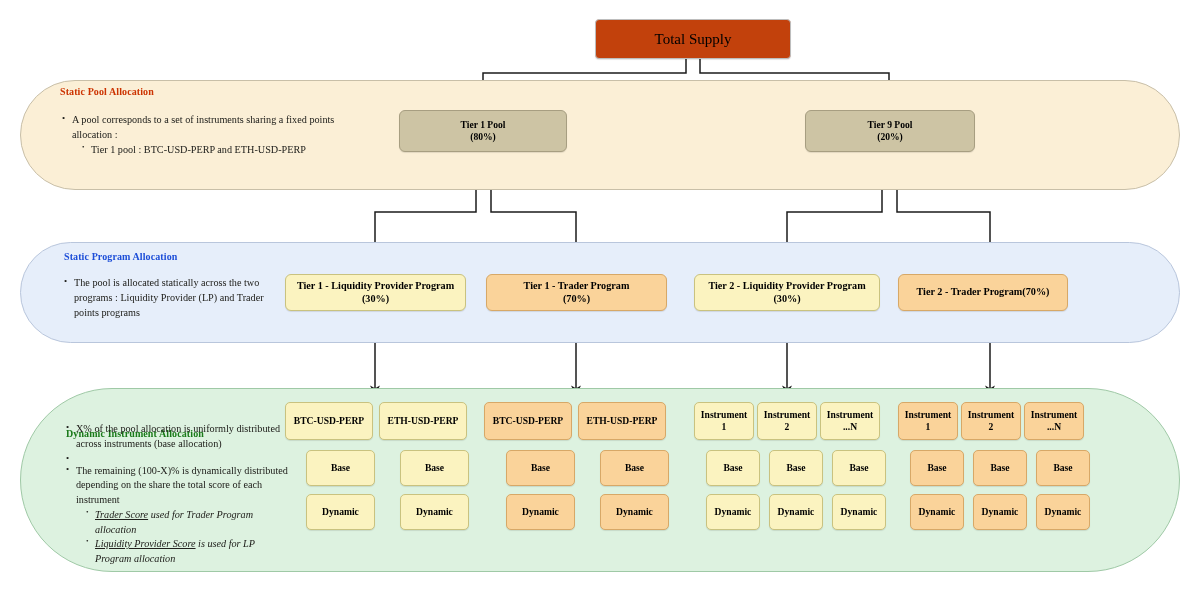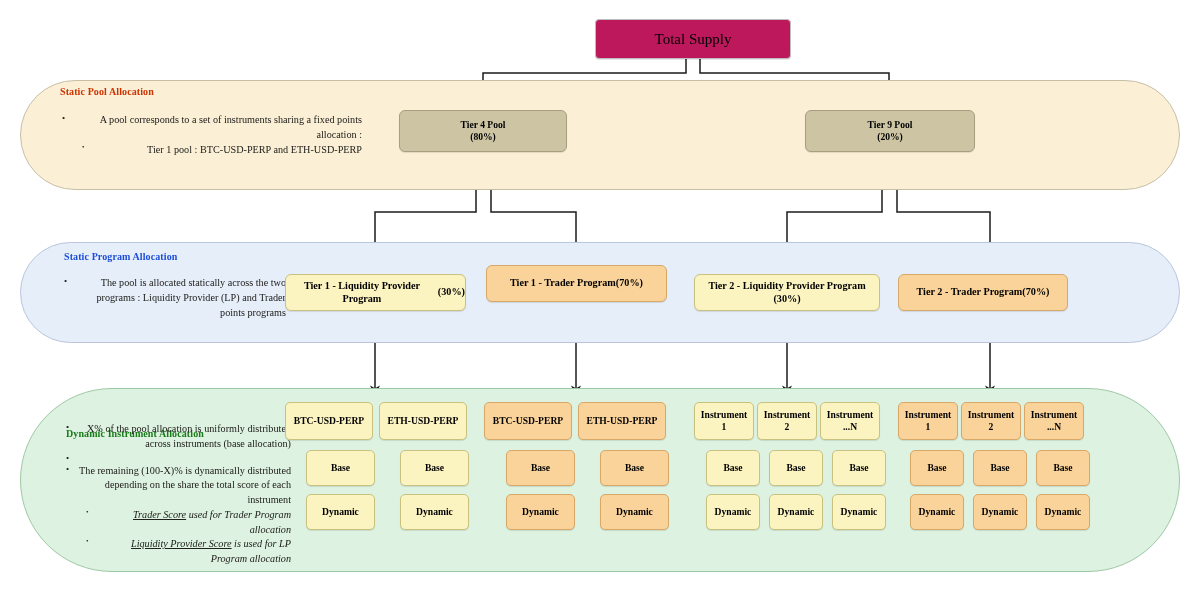--- a/index.html
+++ b/index.html
@@ -16,34 +16,34 @@
   .panel{position:absolute;box-sizing:border-box;border-radius:999px;border:1px solid #b0a898;}
   .panel.pool   {left:20px; top:80px;  width:1160px;height:110px;background:#fbefd6;border-color:#c8bfa8;}
   .panel.program{left:20px; top:242px; width:1160px;height:101px;background:#e6eefa;border-color:#b9c6dc;}
   .panel.dyn    {left:20px; top:388px; width:1160px;height:184px;background:#ddf2e0;border-color:#9fc9a6;}
 
   .panel-title{position:absolute;font-weight:bold;font-size:10px;letter-spacing:.1px;}
 
   .panel-body{position:absolute;font-size:10.2px;color:#20201c;line-height:1.45;}
 
   ul.b{margin:0;padding:0;list-style:none;}
-  ul.b>li{position:relative;padding-left:10px;margin-bottom:1px;text-align:right;}
+  ul.b>li{position:relative;padding-left:10px;margin-bottom:1px;}
   ul.b>li::before{content:"\2022";position:absolute;left:0;top:-1px;font-size:9px;}
   ul.b2{margin:0 0 0 10px;padding:0;list-style:none;}
   ul.b2>li{position:relative;padding-left:9px;}
   ul.b2>li::before{content:"\2022";position:absolute;left:0;top:-1px;font-size:7px;}
   .gap{height:10px;}
   .ital{font-style:italic;}
   .ital u{text-decoration:underline;}
 
   
   .box{position:absolute;box-sizing:border-box;display:flex;align-items:center;justify-content:center;
        text-align:center;border-radius:6px;border:1px solid #9a9a8e;font-weight:bold;
        line-height:1.22;box-shadow:0 1px 1px rgba(0,0,0,.10);}
-  .box.total {background:#be185d;border-color:#bdbdbd;border-radius:4px;font-size:15px;font-weight:normal;}
+  .box.total {background:#c2410c;border-color:#bdbdbd;border-radius:4px;font-size:15px;font-weight:normal;}
   .box.pool  {background:#cdc4a4;border-color:#a79e81;font-size:9.6px;}
   .box.lpyel {background:#fbf3c0;border-color:#c9c27f;font-size:10.2px;}
   .box.trorg {background:#fad39a;border-color:#d7a867;font-size:10.2px;}
   .box.small {font-size:9.6px;border-radius:5px;}
 
   
   #wires{position:absolute;left:0;top:0;width:1200px;height:593px;pointer-events:none;}
 </style>
 </head>
 <body>
@@ -88,41 +88,41 @@
       <li>
         <span>A pool corresponds to a set of instruments sharing a fixed points allocation :</span>
         <ul class="b2">
           <li>Tier 1 pool : BTC-USD-PERP and ETH-USD-PERP</li>
         </ul>
       </li>
     </ul>
   </div>
 
   <div class="box pool" style="left:399px;top:110px;width:168px;height:42px;flex-direction:column;">
-    <span>Tier 4 Pool</span>
+    <span>Tier 1 Pool</span>
     <span>(80%)</span>
   </div>
   <div class="box pool" style="left:805px;top:110px;width:170px;height:42px;flex-direction:column;">
     <span>Tier 9 Pool</span>
     <span>(20%)</span>
   </div>
 
   <div class="panel program"></div>
   <div class="panel-title" style="left:64px;top:251px;color:#1d4ed8;font-family:Liberation Serif, serif;">Static Program Allocation</div>
   <div class="panel-body" style="left:64px;top:276px;width:222px;">
     <ul class="b">
       <li>The pool is allocated statically across the two programs : Liquidity Provider (LP) and Trader points programs</li>
     </ul>
   </div>
 
-  <div class="box lpyel" style="left:285px;top:274px;width:181px;height:37px;flex-direction:row;">
+  <div class="box lpyel" style="left:285px;top:274px;width:181px;height:37px;flex-direction:column;">
     <span>Tier 1 - Liquidity Provider Program</span>
     <span>(30%)</span>
   </div>
-  <div class="box trorg" style="left:486px;top:265px;width:181px;height:37px;">
+  <div class="box trorg" style="left:486px;top:274px;width:181px;height:37px;flex-direction:column;">
     <span>Tier 1 - Trader Program</span>
     <span>(70%)</span>
   </div>
   <div class="box lpyel" style="left:694px;top:274px;width:186px;height:37px;flex-direction:column;">
     <span>Tier 2 - Liquidity Provider Program</span>
     <span>(30%)</span>
   </div>
   <div class="box trorg" style="left:898px;top:274px;width:170px;height:37px;flex-direction:row;">
     <span>Tier 2 - Trader Program</span>
     <span>(70%)</span>

